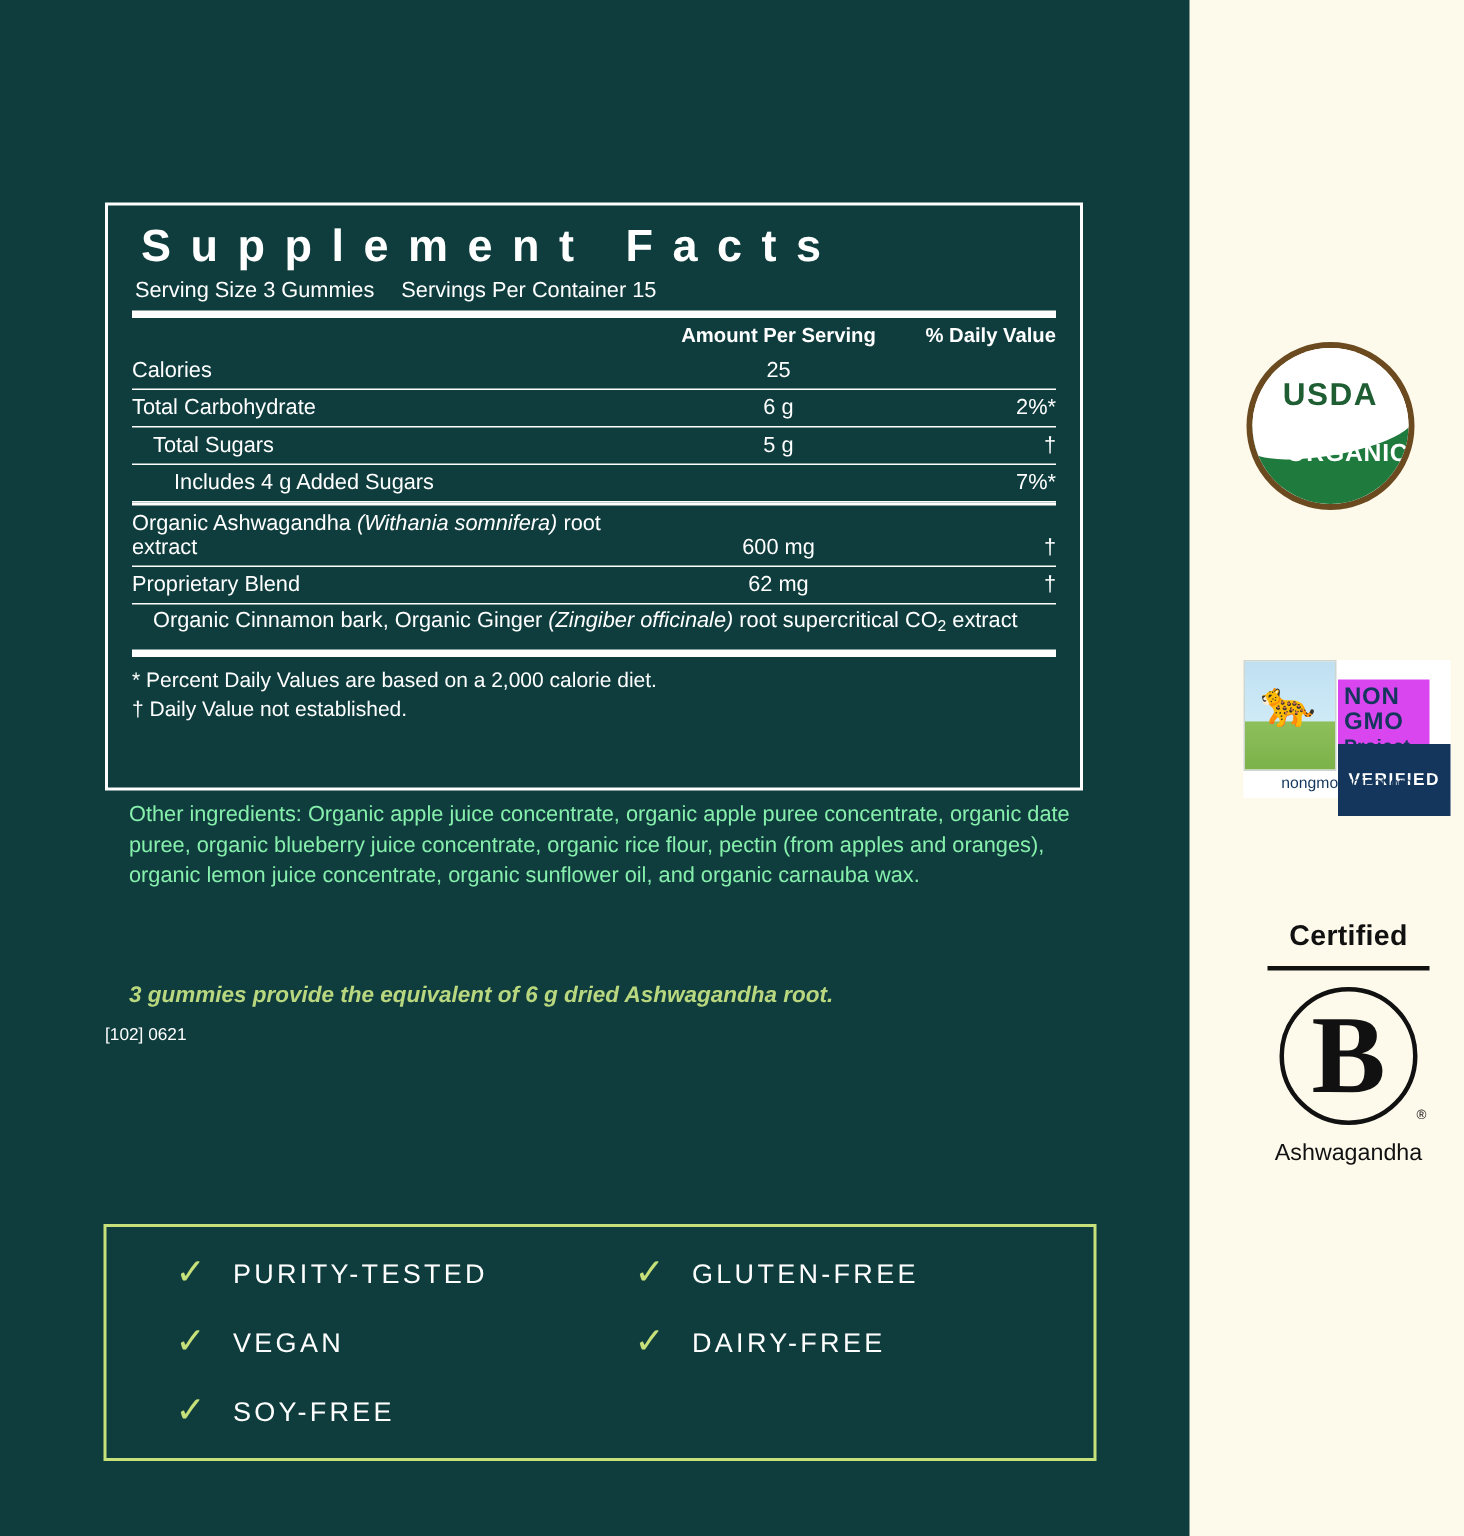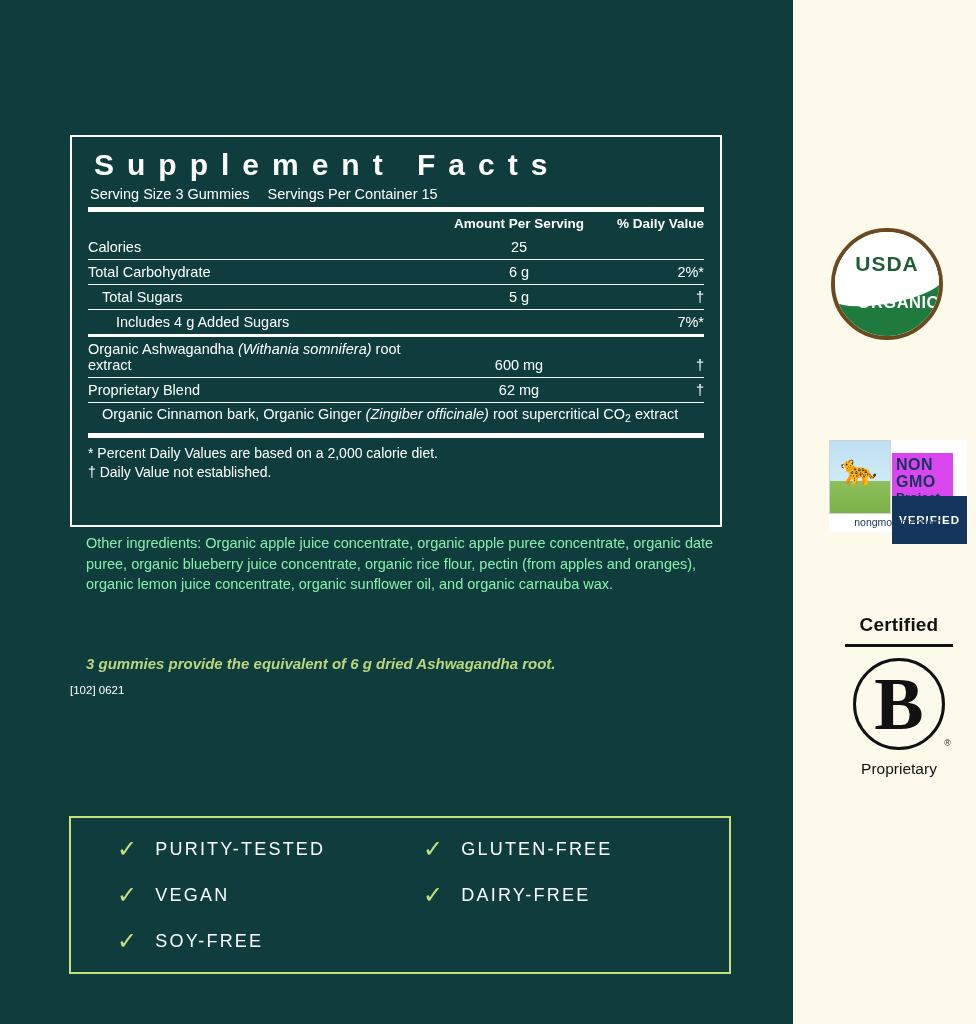--- a/index.html
+++ b/index.html
@@ -493,17 +493,17 @@
     </div>
 
     <div class="bcorp">
       <div class="certified">Certified</div>
       <div class="bwrap">
         <div class="bar"></div>
         <div class="circle"></div>
         <div class="bletter">B</div>
         <div class="reg">®</div>
       </div>
-      <div class="corp">Proprietary</div>
+      <div class="corp">Ashwagandha</div>
     </div>
 
   </div>
 </div>
 
 </body></html>

